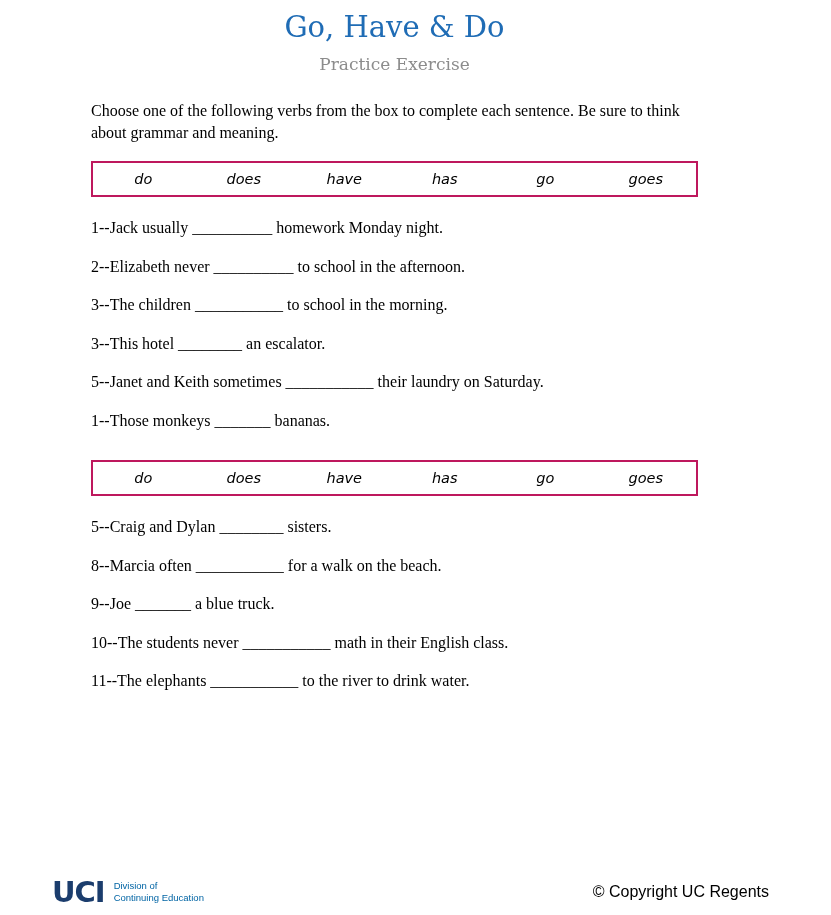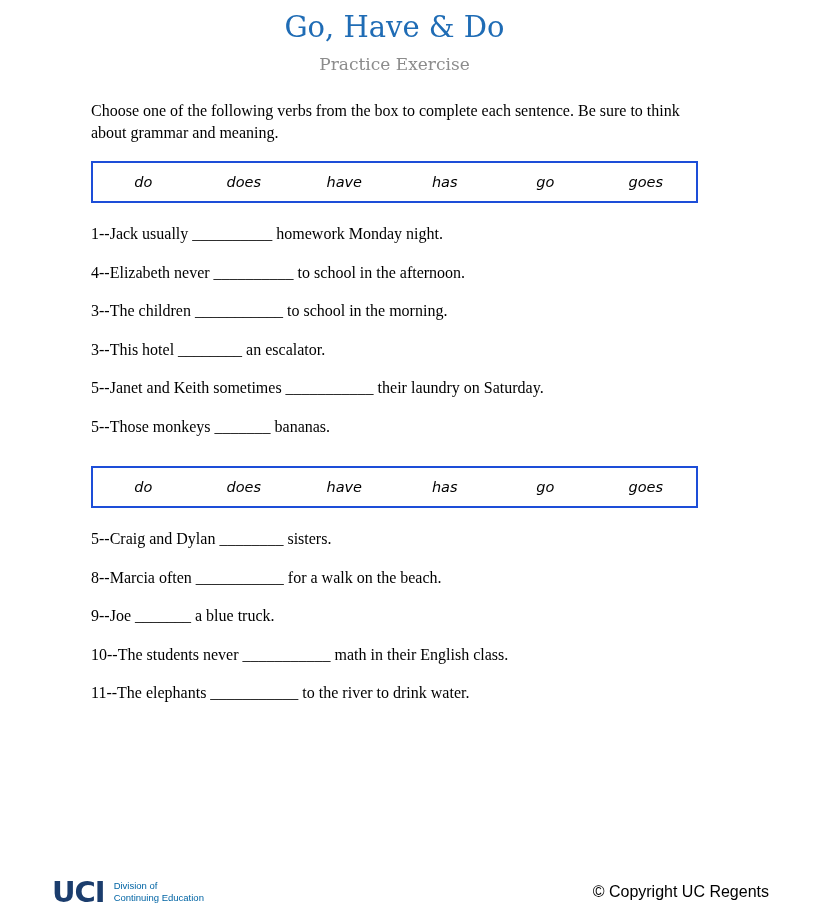--- a/index.html
+++ b/index.html
@@ -31,22 +31,22 @@
     text-align: center;
     margin: 0 0 26px 0;
     font-weight: normal;
   }
   .instructions {
     font-size: 16px;
     line-height: 1.35;
     margin: 0 0 18px 0;
   }
   .verb-box {
-    border: 2px solid #1d4ed8;
-    height: 42px;
+    border: 2px solid #be185d;
+    height: 36px;
     display: flex;
     align-items: center;
     margin: 0 0 22px 0;
   }
   .verb-box .verb {
     flex: 1;
     text-align: center;
     font-family: "DejaVu Sans", sans-serif;
     font-style: italic;
     font-size: 14.5px;
@@ -109,25 +109,25 @@
     <span class="verb">do</span>
     <span class="verb">does</span>
     <span class="verb">have</span>
     <span class="verb">has</span>
     <span class="verb">go</span>
     <span class="verb">goes</span>
   </div>
 
   <div class="sentences">
     <p class="sentence">1--Jack usually __________ homework Monday night.</p>
-    <p class="sentence">4--Elizabeth never __________ to school in the afternoon.</p>
+    <p class="sentence">2--Elizabeth never __________ to school in the afternoon.</p>
     <p class="sentence">3--The children ___________ to school in the morning.</p>
     <p class="sentence">3--This hotel ________ an escalator.</p>
     <p class="sentence">5--Janet and Keith sometimes ___________ their laundry on Saturday.</p>
-    <p class="sentence">5--Those monkeys _______ bananas.</p>
+    <p class="sentence">1--Those monkeys _______ bananas.</p>
   </div>
 
   <div class="gap-before-box2"></div>
 
   <div class="verb-box">
     <span class="verb">do</span>
     <span class="verb">does</span>
     <span class="verb">have</span>
     <span class="verb">has</span>
     <span class="verb">go</span>

